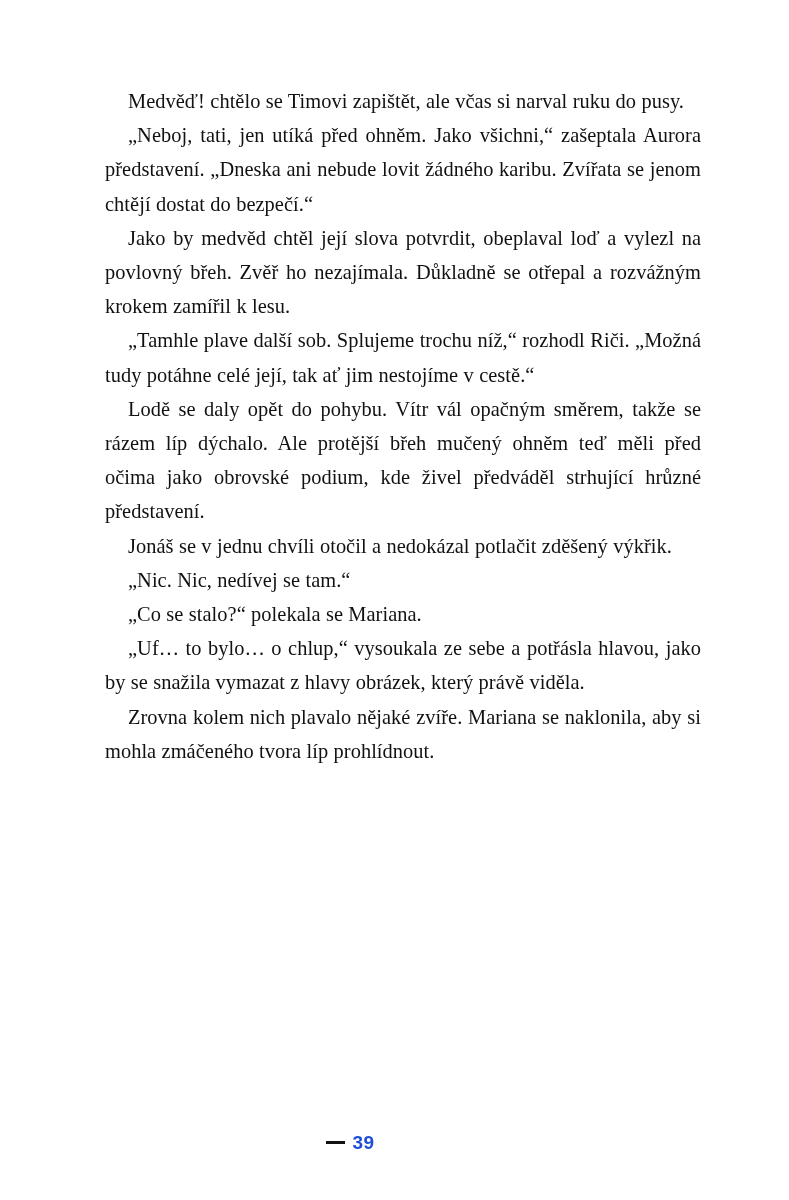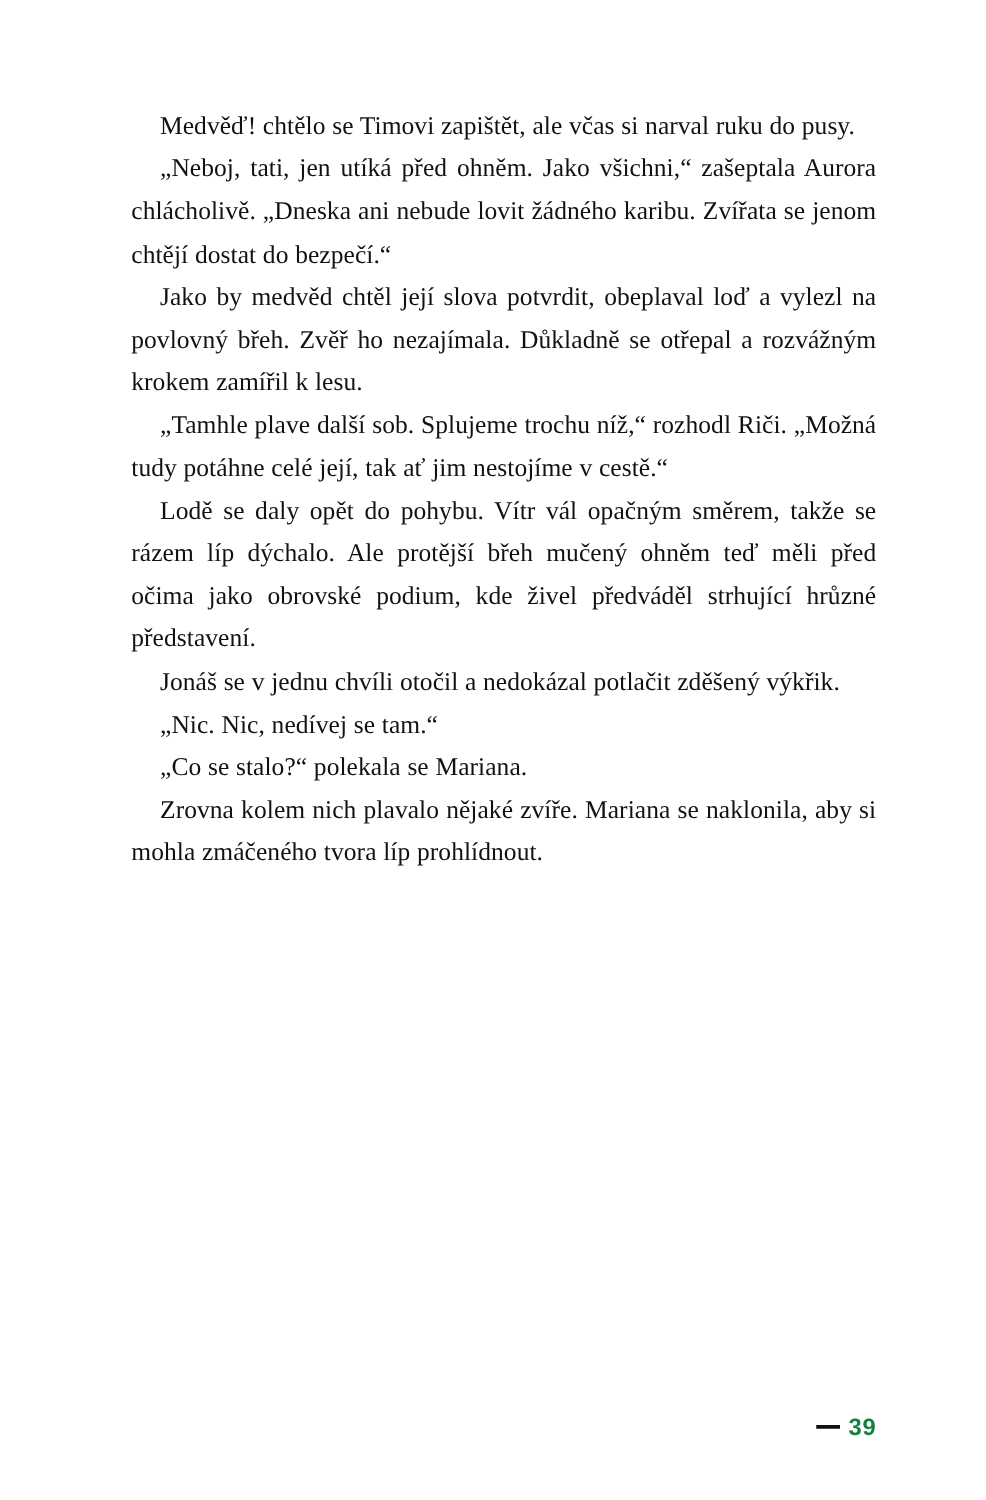--- a/index.html
+++ b/index.html
@@ -46,50 +46,51 @@
     -webkit-hyphens: manual;
   }
 
   
 
   #folio {
     position: absolute;
     left: 0;
     top: 1132px;
     width: 701px;
-    text-align: right;
+    text-align: center;
     font-family: "Liberation Sans", "DejaVu Sans", sans-serif;
     font-weight: bold;
     font-size: 19px;
     letter-spacing: 0.5px;
-    color: #15803d;
+    color: #1d4ed8;
     white-space: nowrap;
   }
   #folio .dash {
     display: inline-block;
     width: 19px;
     height: 3px;
     background: #111111;
     vertical-align: 5px;
     margin-right: 7px;
   }
   #folio .num { display: inline-block; }
 </style>
 </head>
 <body>
 
 <div id="page">
 
   <div id="text-block">
     <p class="para">Medvěď! chtělo se Timovi zapištět, ale včas si narval ruku do pusy.</p>
-    <p class="para">„Neboj, tati, jen utíká před ohněm. Jako všichni,“ zašeptala Aurora chlácholivě. „Dneska ani nebude lovit žádného karibu. Zvířata se jenom chtějí dostat do bezpečí.“</p>
+    <p class="para">„Neboj, tati, jen utíká před ohněm. Jako všichni,“ zašeptala Aurora představení. „Dneska ani nebude lovit žádného karibu. Zvířata se jenom chtějí dostat do bezpečí.“</p>
     <p class="para">Jako by medvěd chtěl její slova potvrdit, obeplaval loď a vylezl na povlovný břeh. Zvěř ho nezajímala. Důkladně se otřepal a rozvážným krokem zamířil k lesu.</p>
     <p class="para">„Tamhle plave další sob. Splujeme trochu níž,“ rozhodl Riči. „Možná tudy potáhne celé její, tak ať jim nestojíme v cestě.“</p>
     <p class="para">Lodě se daly opět do pohybu. Vítr vál opačným směrem, takže se rázem líp dýchalo. Ale protější břeh mučený ohněm teď měli před očima jako obrovské podium, kde živel předváděl strhující hrůzné představení.</p>
     <p class="para">Jonáš se v jednu chvíli otočil a nedokázal potlačit zděšený výkřik.</p>
     <p class="para">„Nic. Nic, nedívej se tam.“</p>
     <p class="para">„Co se stalo?“ polekala se Mariana.</p>
+    <p class="para">„Uf… to bylo… o chlup,“ vysoukala ze sebe a potřásla hlavou, jako by se snažila vymazat z hlavy obrázek, který právě viděla.</p>
     <p class="para">Zrovna kolem nich plavalo nějaké zvíře. Mariana se naklonila, aby si mohla zmáčeného tvora líp prohlídnout.</p>
   </div>
 
   <div id="folio"><span class="dash"></span><span class="num">39</span></div>
 
 </div>
 
 </body></html>

